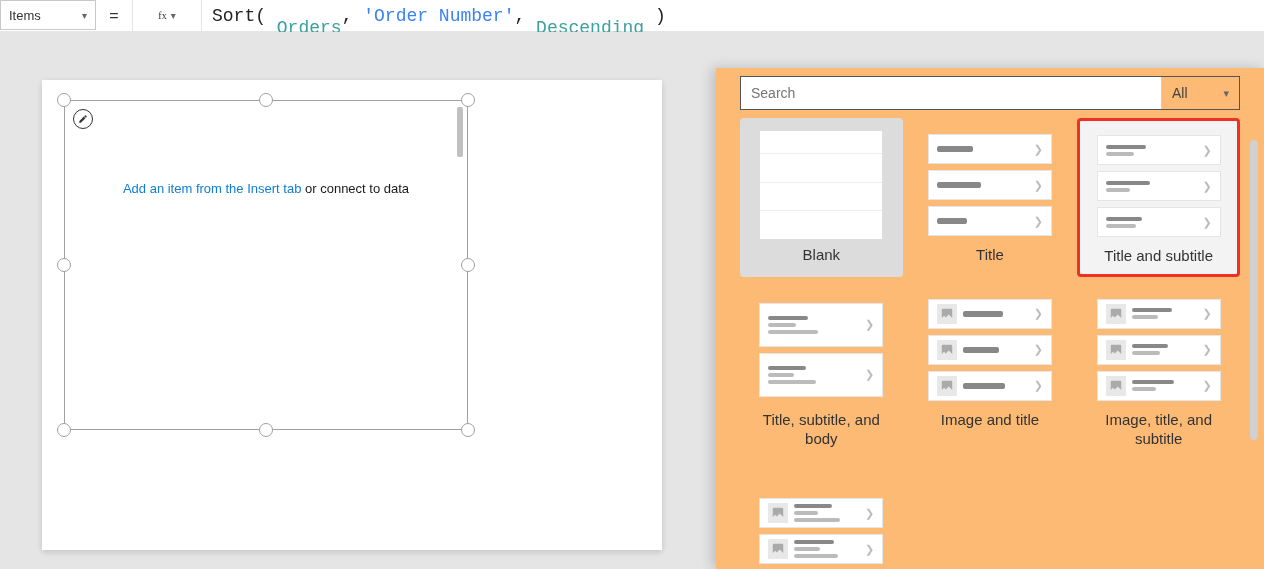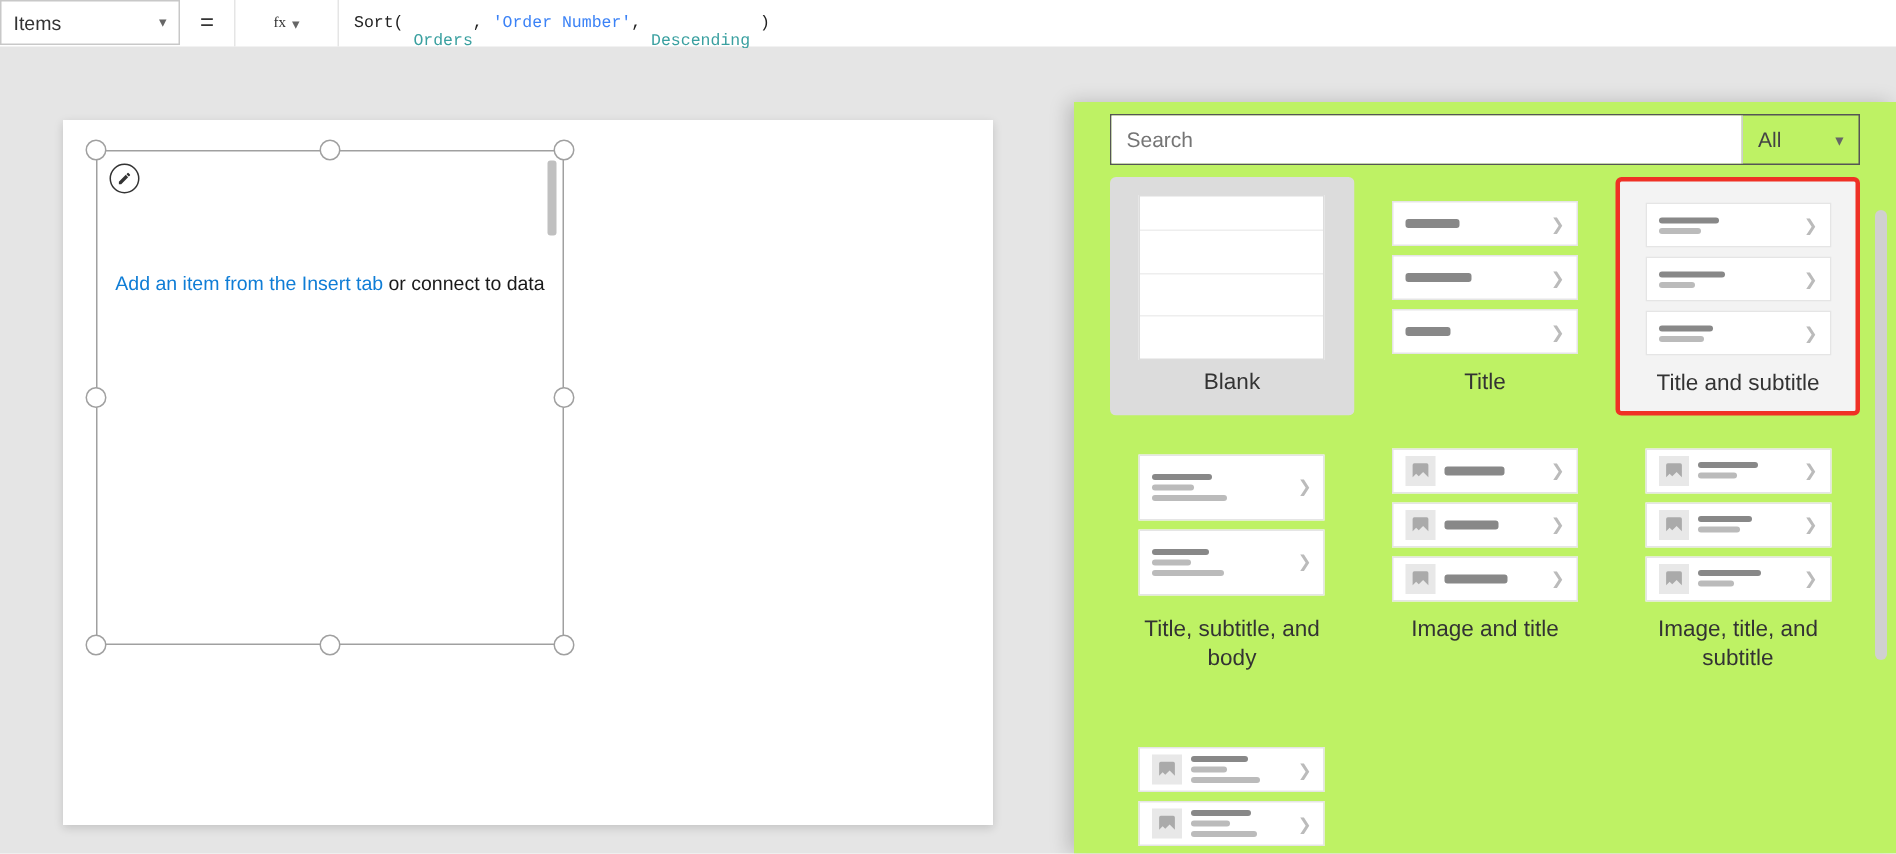--- a/index.html
+++ b/index.html
@@ -1,47 +1,47 @@
 <!DOCTYPE html>
 <html><head>
   <meta charset="utf-8">
   <style>
     * { box-sizing: border-box; margin: 0; padding: 0; }
     body { font-family: "Segoe UI", Tahoma, Arial, sans-serif; font-size: 13px; color: #333; background: #fff; width: 1264px; height: 569px; overflow: hidden; position: relative; }
     
     
     .formula-row { display: flex; align-items: stretch; height: 32px; border-bottom: 1px solid #e5e5e5; }
-    .prop-dropdown { display: flex; align-items: center; border: 1px solid #c8c8c8; width: 120px; height: 30px; padding: 0 8px; justify-content: space-between; background: #fff; }
+    .prop-dropdown { display: flex; align-items: center; border: 1px solid #c8c8c8; width: 96px; height: 30px; padding: 0 8px; justify-content: space-between; background: #fff; }
     .prop-dropdown .chev { font-size: 10px; color: #666; }
     .equals { width: 36px; display: flex; align-items: center; justify-content: center; font-size: 16px; color: #333; }
     .fx-box { display: flex; align-items: center; border-left: 1px solid #e5e5e5; border-right: 1px solid #e5e5e5; width: 70px; justify-content: center; gap: 4px; }
     .fx-label { font-family: "Segoe UI", serif; font-size: 10px; }
     .fx-box .chev { font-size: 10px; color: #666; }
-    .formula-input { flex: 1; display: flex; align-items: center; padding-left: 10px; font-family: Consolas, "Courier New", monospace; font-size: 11px; white-space: pre; }
+    .formula-input { flex: 1; display: flex; align-items: center; padding-left: 10px; font-family: Consolas, "Courier New", monospace; font-size: 18px; white-space: pre; }
     .fn-black { color: #222; }
     .fn-teal { color: #3aa0a0; margin-top: 24px; }
     .fn-red  { color: #3b82f6; }
     
     
     .canvas-bg { background: #e5e5e5; width: 100%; height: calc(569px - 32px); position: relative; }
     .white-stage { position: absolute; left: 42px; top: 48px; width: 620px; height: 470px; background: #fff; box-shadow: 0 2px 6px rgba(0,0,0,0.15); }
-    .sel-box { position: absolute; left: 22px; top: 20px; width: 312px; height: 330px; border: 1.5px solid #a0a0a0; text-decoration: underline; }
+    .sel-box { position: absolute; left: 22px; top: 20px; width: 404px; height: 330px; border: 1.5px solid #a0a0a0; text-decoration: underline; }
     .handle { position: absolute; width: 14px; height: 14px; border: 1.5px solid #a0a0a0; border-radius: 50%; background: #fff; }
     .h-tl { top: -8px; left: -8px; } .h-t { top: -8px; left: 50%; margin-left: -7px; } .h-tr { top: -8px; right: -8px; }
     .h-l { top: 50%; left: -8px; margin-top: -7px; } .h-r { top: 50%; right: -8px; margin-top: -7px; }
     .h-bl { bottom: -8px; left: -8px; } .h-b { bottom: -8px; left: 50%; margin-left: -7px; } .h-br { bottom: -8px; right: -8px; }
     .edit-circle { position: absolute; top: 8px; left: 8px; width: 20px; height: 20px; border: 1.5px solid #333; border-radius: 50%; display: flex; align-items: center; justify-content: center; }
     .pencil { width: 10px; height: 10px; }
     .placeholder-text { position: absolute; top: 80px; left: 0; right: 0; text-align: center; font-size: 13px; }
     .placeholder-link { color: #0f7dd6; }
     .placeholder-plain { color: #1a1a1a; }
     .inner-scrollbar { position: absolute; right: 4px; top: 6px; width: 6px; height: 50px; background: #c0c0c0; border-radius: 2px; }
     
     
-    .flyout { position: absolute; right: 0; top: 36px; width: 548px; bottom: 0; background: #bef264; box-shadow: -4px 0 12px rgba(0,0,0,0.18); padding: 0; }
+    .flyout { position: absolute; right: 0; top: 36px; width: 548px; bottom: 0; background: #fdba74; box-shadow: -4px 0 12px rgba(0,0,0,0.18); padding: 0; }
     .flyout-inner { position: relative; height: 100%; padding: 8px 24px 0 24px; overflow: hidden; }
     .search-row { display: flex; border: 1px solid #555; height: 34px; margin-bottom: 8px; }
     .search-input { flex: 1; border: none; outline: none; padding: 0 10px; font-size: 14px; }
     .search-filter { width: 78px; border-left: 1px solid #ccc; display: flex; align-items: center; justify-content: space-between; padding: 0 10px; font-size: 14px; color: #444; }
     .search-filter .chev { font-size: 11px; color: #666; }
     .section-title { font-weight: 600; font-size: 14px; padding: 12px 0 8px 10px; }
     .grid { display: grid; grid-template-columns: repeat(3, 1fr); gap: 6px 6px; }
     .tile { display: flex; flex-direction: column; align-items: center; padding: 10px 6px 8px 6px; border: 2px solid transparent; gap: 6px; border-radius: 4px; }
     .tile.selected-blank { background: #dcdcdc; }
     .tile.selected-red { border: 3px solid #ef3125; background: #f3f3f3; }

